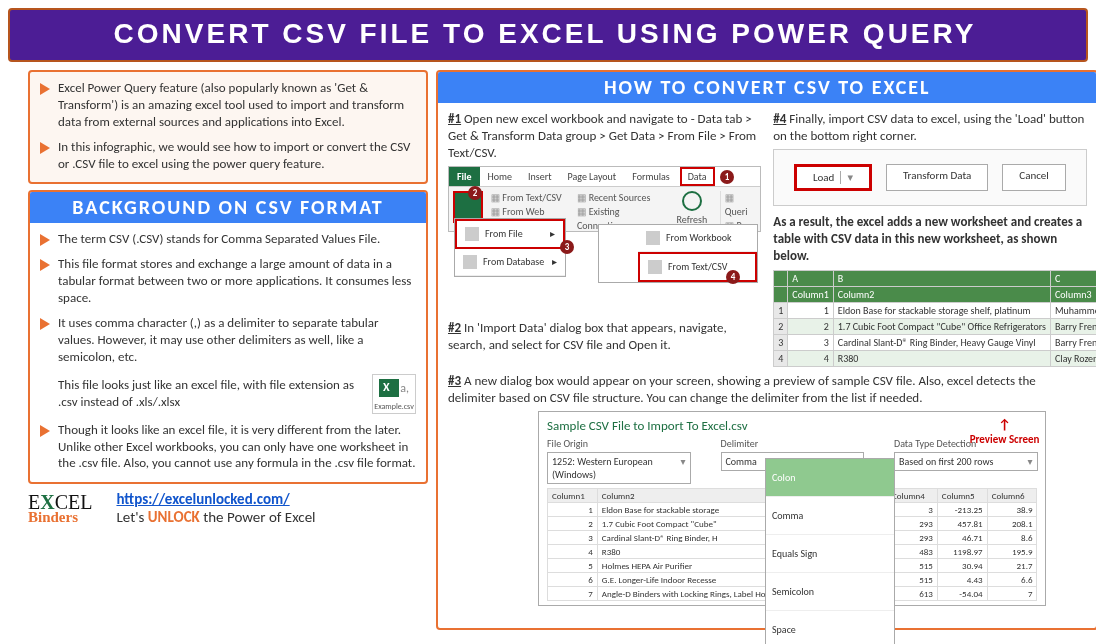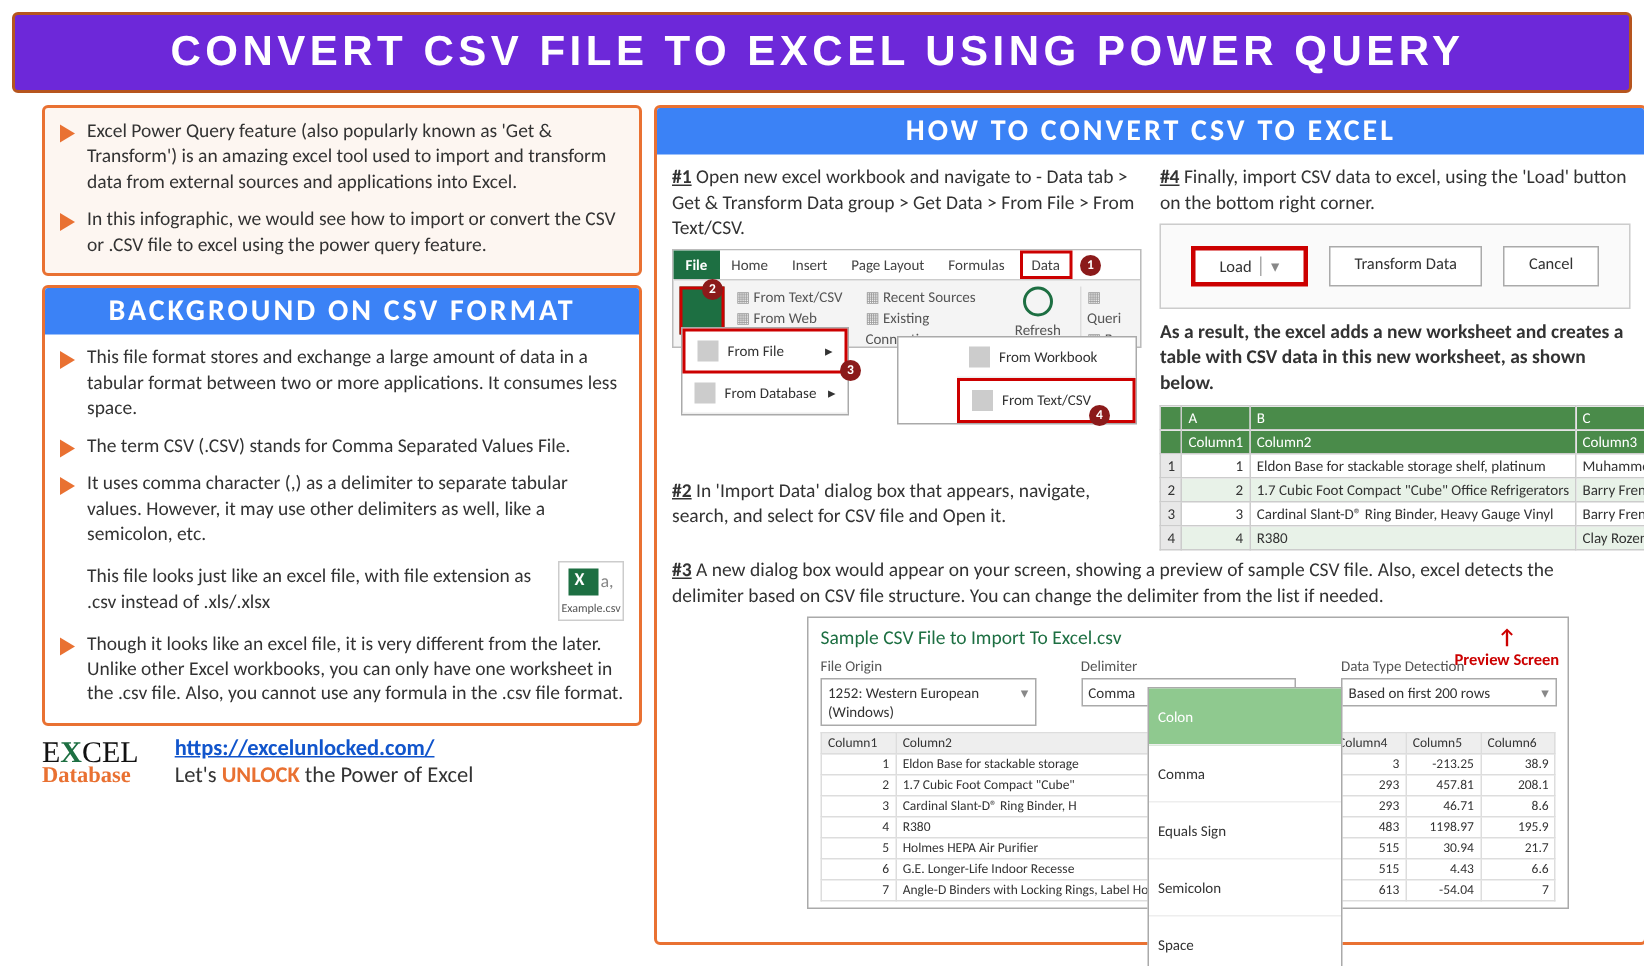--- a/index.html
+++ b/index.html
@@ -7,21 +7,21 @@
     font-family: "Segoe UI", Calibri, Arial, sans-serif;
     background: #fff;
     width: 1096px;
     height: 644px;
     overflow: hidden;
     padding: 8px;
     font-size: 13px;
     color: #333;
   }
   .title-bar {
-    background: #6d28d9;
+    background: #4c1d95;
     border: 2px solid #b6551e;
     border-radius: 4px;
     color: #fff;
     font-size: 28px;
     font-weight: 700;
     letter-spacing: 3px;
     text-align: center;
     padding: 8px 6px 10px 0;
     margin-bottom: 8px;
     font-family: "Segoe UI", Arial, sans-serif;
@@ -393,25 +393,25 @@
       <div class="bullet-row">
         <div class="tri"></div>
         <div>In this infographic, we would see how to import or convert the CSV or .CSV file to excel using the power query feature.</div>
       </div>
     </div>
 
     <div class="panel white">
       <div class="panel-header">BACKGROUND ON CSV FORMAT</div>
       <div class="bullet-row">
         <div class="tri"></div>
-        <div>This file format stores and exchange a large amount of data in a tabular format between two or more applications. It consumes less space.</div>
+        <div>The term CSV (.CSV) stands for Comma Separated Values File.</div>
       </div>
       <div class="bullet-row">
         <div class="tri"></div>
-        <div>The term CSV (.CSV) stands for Comma Separated Values File.</div>
+        <div>This file format stores and exchange a large amount of data in a tabular format between two or more applications. It consumes less space.</div>
       </div>
       <div class="bullet-row">
         <div class="tri"></div>
         <div>It uses comma character (,) as a delimiter to separate tabular values. However, it may use other delimiters as well, like a semicolon, etc.</div>
       </div>
       <div class="note-row">
         <div>This file looks just like an excel file, with file extension as .csv instead of .xls/.xlsx</div>
         <div class="csv-icon">
           <span class="x">X</span>
             <span class="a">a,</span>
@@ -420,21 +420,21 @@
       </div>
       <div class="bullet-row">
         <div class="tri"></div>
         <div>Though it looks like an excel file, it is very different from the later. Unlike other Excel workbooks, you can only have one worksheet in the .csv file. Also, you cannot use any formula in the .csv file format.</div>
       </div>
     </div>
 
     <div class="footer">
       <div class="logo">
         <div>E<span class="x2">X</span>CEL</div>
-        <div class="unl" style="font-size:15px">Database</div>
+        <div class="unl" style="font-size:15px">Binders</div>
       </div>
       <div class="footer-text">
         <a>https://excelunlocked.com/</a><br>
         <span>
           <span>Let's </span><span class="unlock">UNLOCK</span><span> the Power of Excel</span>
         </span>
       </div>
     </div>
   </div>
 

